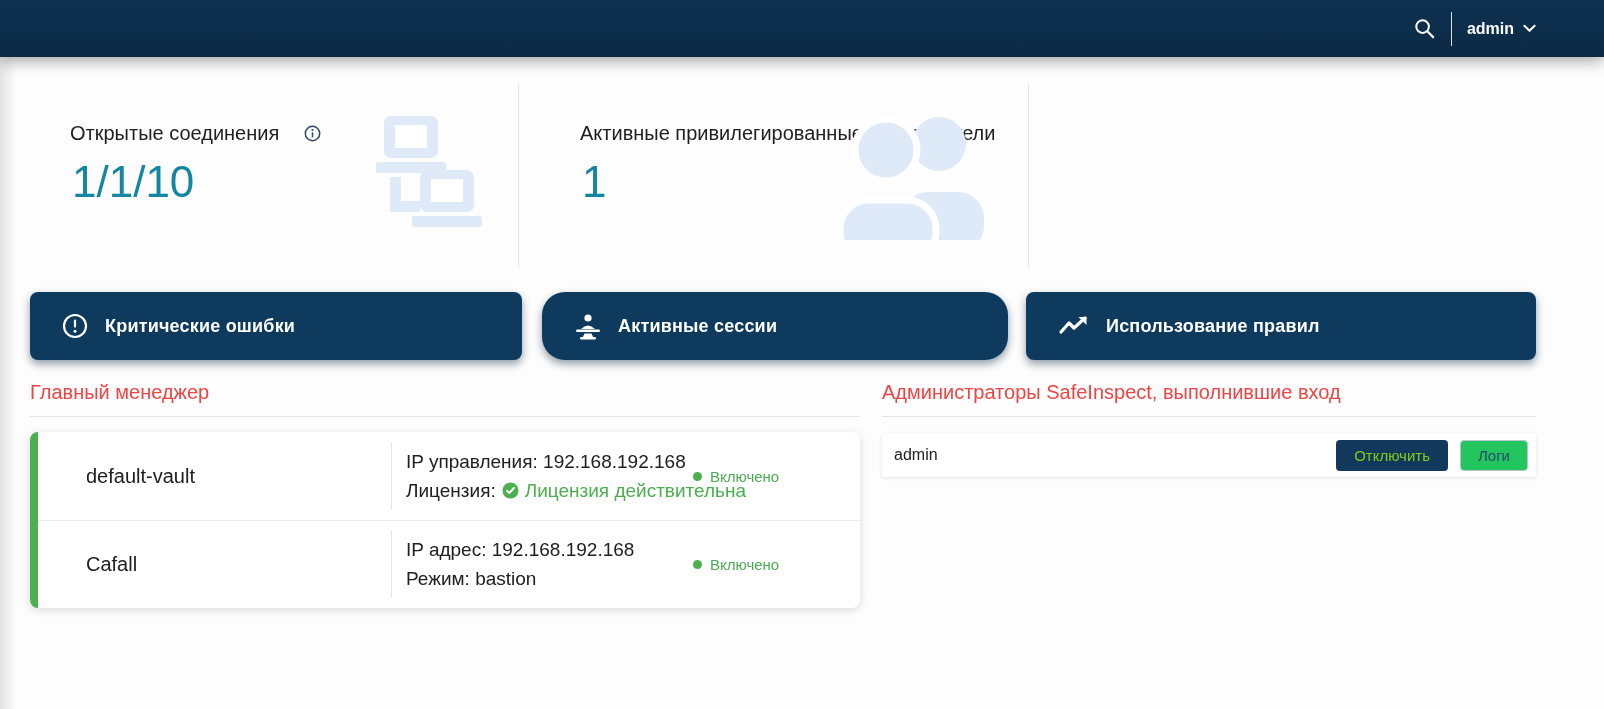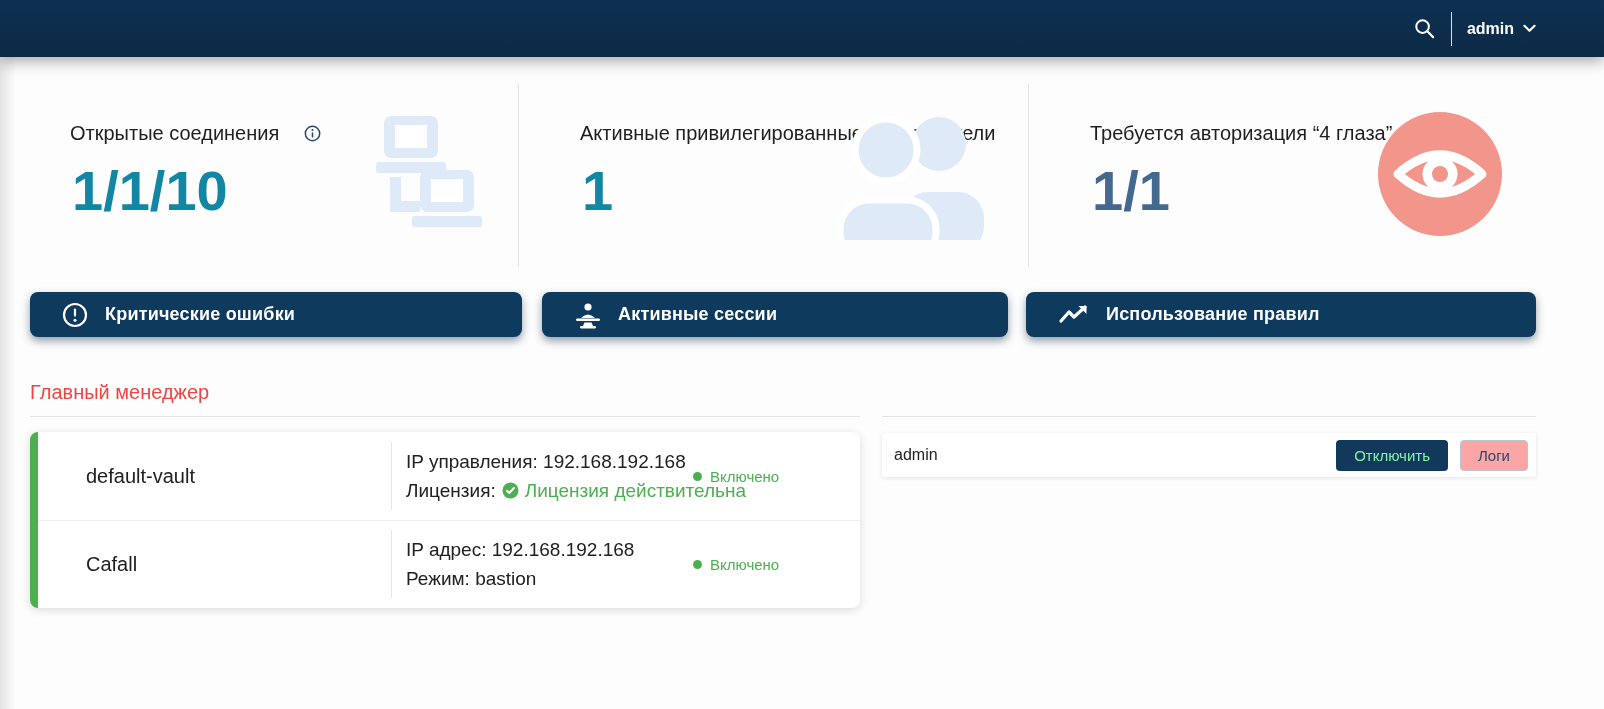--- a/index.html
+++ b/index.html
@@ -17,37 +17,37 @@
   .left-shade { position:absolute; left:0; top:57px; bottom:0; width:16px;
     background:linear-gradient(90deg, rgba(0,0,0,.10), rgba(0,0,0,0)); pointer-events:none; }
 
   
   .stat-card { position:absolute; top:82px; height:185px; }
   .stat-1 { left:30px;  width:488px; }
   .stat-2 { left:540px; width:488px; }
   .stat-3 { left:1050px; width:520px; }
   .stat-title { position:absolute; top:40px; left:40px; display:flex; align-items:center; gap:25px;
     font-size:20px; font-weight:500; color:#1f1f1f; white-space:nowrap; }
-  .stat-value { position:absolute; top:68px; left:42px; font-size:56px; font-weight:700; line-height:1.45; }
+  .stat-value { position:absolute; top:68px; left:42px; font-size:44px; font-weight:400; line-height:1.45; }
   .val-teal  { color:#1286a2; }
   .val-slate { color:#44698f; }
   .v-sep { position:absolute; top:84px; height:183px; width:1px; background:#e3e3e3; }
   .v-sep-1 { left:518px; } .v-sep-2 { left:1028px; }
   .stat-icon { position:absolute; }
   .icon-network { right:36px; top:28px; }
   .icon-users   { right:44px; top:26px; }
   .icon-eye     { right:68px; top:30px; }
 
   
-  .qbtn { position:absolute; top:292px; height:45px; border:none; border-radius:8px;
+  .qbtn { position:absolute; top:292px; height:68px; border:none; border-radius:8px;
     background:#0e3a5e; color:#fff; display:flex; align-items:center; gap:17px;
     padding:0 0 0 32px; font-family:inherit; font-size:18px; font-weight:600; letter-spacing:.2px;
     box-shadow:0 4px 9px rgba(10,40,66,.45); cursor:pointer; }
   .qbtn-1 { left:30px;  width:492px; }
-  .qbtn-2 { left:542px; width:466px; }
+  .qbtn-2 { left:542px; width:466px;border-radius:23px; }
   .qbtn-3 { left:1026px; width:510px; }
 
   
   .section-title { position:absolute; top:381px; font-size:20px; font-weight:500; color:#ef4444; }
   .st-left  { left:30px; }
   .st-right { left:882px; }
   .section-rule { position:absolute; top:416px; height:1px; background:#e4e4e4; }
   .rule-left  { left:30px;  width:830px; }
   .rule-right { left:882px; width:654px; }
 
@@ -69,23 +69,23 @@
   .mgr-status { position:absolute; left:655px; top:0; height:100%; display:flex; align-items:center;
     gap:8px; font-size:15px; color:#4caf50; }
   .status-dot { width:9px; height:9px; border-radius:50%; background:#4caf50; }
 
   
   .admin-row { position:absolute; left:882px; top:433px; width:654px; height:44px;
     background:#fff; border-radius:3px; box-shadow:0 1px 4px rgba(0,0,0,.10);
     display:flex; align-items:center; padding:0 8px 0 12px; }
   .admin-name { font-size:16px; color:#212121; }
   .admin-spacer { flex:1; }
-  .btn-disconnect { height:31px; padding:0 18px; background:#12395c; color:#86efac; border:none;
+  .btn-disconnect { height:31px; padding:0 18px; background:#12395c; color:#84cc16; border:none;
     border-radius:4px; font-family:inherit; font-size:15px; cursor:pointer; margin-right:12px;margin-left:48px; }
-  .btn-logs { height:31px; padding:0 17px; background:#fca5a5; color:#27496b; border:1px solid #b9c4d0;
+  .btn-logs { height:31px; padding:0 17px; background:#22c55e; color:#27496b; border:1px solid #b9c4d0;
     border-radius:4px; font-family:inherit; font-size:15px; cursor:pointer; }
 </style>
 </head>
 <body>
 
 <div class="page">
 
   <header class="top-header">
     <div class="header-right">
       <span style="display:flex;cursor:pointer;">
@@ -143,34 +143,20 @@
     <span class="stat-icon icon-users">
       <svg width="158" height="132" viewBox="0 0 158 132" fill="none">
         <circle cx="113" cy="36" r="27" fill="#dfeaf8"></circle>
         <rect x="76" y="84" width="82" height="60" rx="26" fill="#dfeaf8"></rect>
         <circle cx="60" cy="42" r="31" fill="#dfeaf8" stroke="#ffffff" stroke-width="7"></circle>
         <rect x="14" y="92" width="96" height="60" rx="29" fill="#dfeaf8" stroke="#ffffff" stroke-width="7"></rect>
       </svg>
     </span>
   </div>
 
-  <div class="stat-card stat-3">
-    <div class="stat-title">
-      <span>Требуется авторизация “4 глаза”</span>
-    </div>
-    <div class="stat-value val-slate">1/1</div>
-    <span class="stat-icon icon-eye">
-      <svg width="124" height="124" viewBox="0 0 124 124" fill="none">
-        <circle cx="62" cy="62" r="62" fill="#f2968b"></circle>
-        <path d="M20 62 Q62 24 104 62 Q62 100 20 62 Z" stroke="#ffffff" stroke-width="9" fill="none" stroke-linejoin="round"></path>
-        <circle cx="62" cy="62" r="17.5" fill="#ffffff"></circle>
-        <circle cx="62" cy="62" r="8" fill="#f2968b"></circle>
-      </svg>
-    </span>
-  </div>
 
   <div class="v-sep v-sep-1"></div>
   <div class="v-sep v-sep-2"></div>
 
   <button class="qbtn qbtn-1">
     <span style="display:flex;">
       <svg width="26" height="26" viewBox="0 0 26 26" fill="none">
         <circle cx="13" cy="13" r="11" stroke="#ffffff" stroke-width="2.2"></circle>
         <rect x="11.9" y="6.5" width="2.2" height="8.2" rx="1.1" fill="#ffffff"></rect>
         <circle cx="13" cy="18.2" r="1.5" fill="#ffffff"></circle>
@@ -239,20 +225,21 @@
         <div class="detail-line">IP адрес: 192.168.192.168</div>
         <div class="detail-line">Режим: bastion</div>
       </div>
       <div class="mgr-status">
         <span class="status-dot"></span>
         <span>Включено</span>
       </div>
     </div>
   </div>
 
+  <h2 class="section-title st-right">Администраторы SafeInspect, выполнившие вход</h2>
   <div class="section-rule rule-right"></div>
 
   <div class="admin-row">
     <span class="admin-name">admin</span>
     <span class="admin-spacer"></span>
     <button class="btn-disconnect">Отключить</button>
     <button class="btn-logs">Логи</button>
   </div>
 
 </div>

